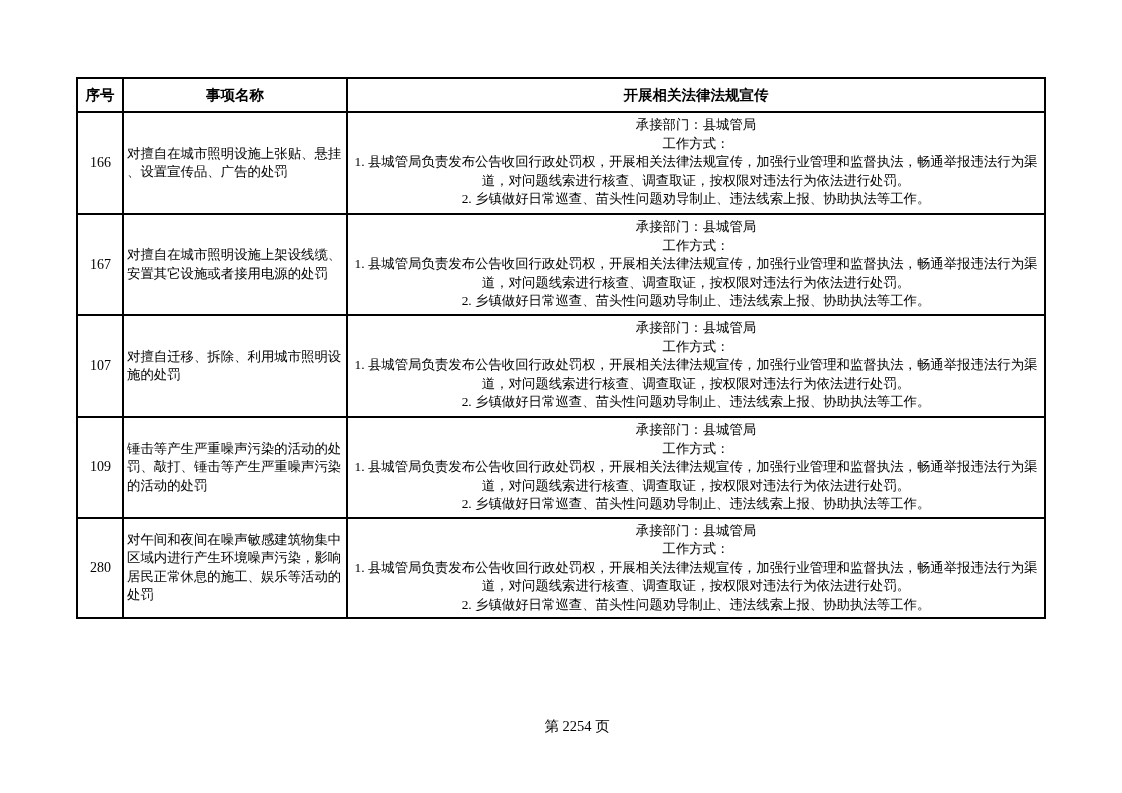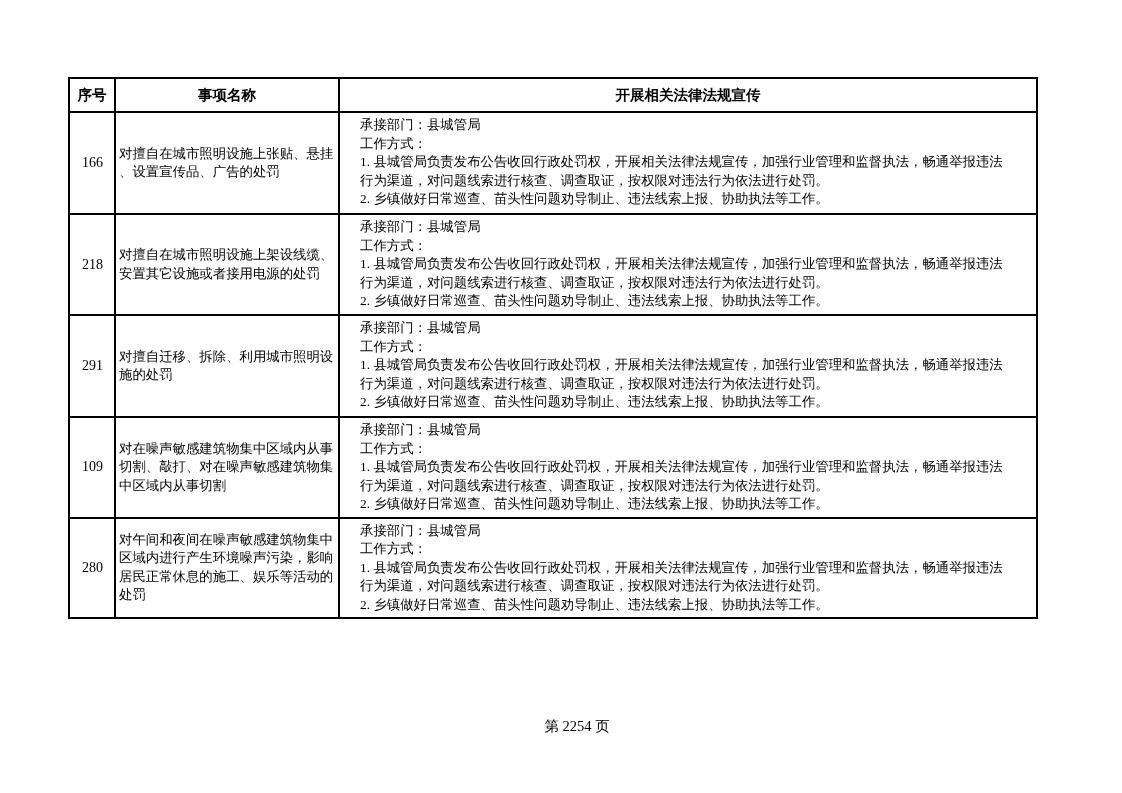--- a/index.html
+++ b/index.html
@@ -11,21 +11,21 @@
   }
   .page {
     position: relative;
     width: 1122px;
     height: 793px;
     background: #ffffff;
     overflow: hidden;
   }
   table.doc-table {
     position: absolute;
-    left: 68px;
+    left: 76px;
     top: 77px;
     width: 968px;
     border-collapse: collapse;
     table-layout: fixed;
   }
   col.c-seq    { width: 46px;  }
   col.c-name   { width: 224px; }
   col.c-detail { width: 698px; }
   .doc-table th, .doc-table td {
     border: 2px solid #000000;
@@ -56,24 +56,24 @@
     line-height: 18.5px;
     padding: 2px 3px;
     word-break: break-all;
     line-break: anywhere;
     text-align: left;
   }
   td.detail-cell {
     vertical-align: top;
     font-size: 13.4px;
     line-height: 18.5px;
-    padding: 3px 20px;
+    padding: 3px 4px;
     word-break: break-all;
     line-break: anywhere;
-    text-align: left;
+    text-align: center;
   }
   .detail-line { margin: 0; padding: 0; }
   .page-footer {
     position: absolute;
     left: 16px;
     top: 716px;
     width: 1122px;
     text-align: center;
     font-size: 14.5px;
     line-height: 20px;
@@ -104,44 +104,44 @@
         <td class="name-cell">对擅自在城市照明设施上张贴、悬挂、设置宣传品、广告的处罚</td>
         <td class="detail-cell">
           <div class="detail-line">承接部门：县城管局</div>
           <div class="detail-line">工作方式：</div>
           <div class="detail-line">1. 县城管局负责发布公告收回行政处罚权，开展相关法律法规宣传，加强行业管理和监督执法，畅通举报违法行为渠道，对问题线索进行核查、调查取证，按权限对违法行为依法进行处罚。</div>
           <div class="detail-line">2. 乡镇做好日常巡查、苗头性问题劝导制止、违法线索上报、协助执法等工作。</div>
         </td>
       </tr>
 
       <tr class="body-row-b">
-        <td class="seq-cell">218</td>
+        <td class="seq-cell">167</td>
         <td class="name-cell">对擅自在城市照明设施上架设线缆、安置其它设施或者接用电源的处罚</td>
         <td class="detail-cell">
           <div class="detail-line">承接部门：县城管局</div>
           <div class="detail-line">工作方式：</div>
           <div class="detail-line">1. 县城管局负责发布公告收回行政处罚权，开展相关法律法规宣传，加强行业管理和监督执法，畅通举报违法行为渠道，对问题线索进行核查、调查取证，按权限对违法行为依法进行处罚。</div>
           <div class="detail-line">2. 乡镇做好日常巡查、苗头性问题劝导制止、违法线索上报、协助执法等工作。</div>
         </td>
       </tr>
 
       <tr class="body-row-c">
-        <td class="seq-cell">291</td>
+        <td class="seq-cell">107</td>
         <td class="name-cell">对擅自迁移、拆除、利用城市照明设施的处罚</td>
         <td class="detail-cell">
           <div class="detail-line">承接部门：县城管局</div>
           <div class="detail-line">工作方式：</div>
           <div class="detail-line">1. 县城管局负责发布公告收回行政处罚权，开展相关法律法规宣传，加强行业管理和监督执法，畅通举报违法行为渠道，对问题线索进行核查、调查取证，按权限对违法行为依法进行处罚。</div>
           <div class="detail-line">2. 乡镇做好日常巡查、苗头性问题劝导制止、违法线索上报、协助执法等工作。</div>
         </td>
       </tr>
 
       <tr class="body-row-d">
         <td class="seq-cell">109</td>
-        <td class="name-cell">对在噪声敏感建筑物集中区域内从事切割、敲打、对在噪声敏感建筑物集中区域内从事切割</td>
+        <td class="name-cell">锤击等产生严重噪声污染的活动的处罚、敲打、锤击等产生严重噪声污染的活动的处罚</td>
         <td class="detail-cell">
           <div class="detail-line">承接部门：县城管局</div>
           <div class="detail-line">工作方式：</div>
           <div class="detail-line">1. 县城管局负责发布公告收回行政处罚权，开展相关法律法规宣传，加强行业管理和监督执法，畅通举报违法行为渠道，对问题线索进行核查、调查取证，按权限对违法行为依法进行处罚。</div>
           <div class="detail-line">2. 乡镇做好日常巡查、苗头性问题劝导制止、违法线索上报、协助执法等工作。</div>
         </td>
       </tr>
 
       <tr class="body-row-e">
         <td class="seq-cell">280</td>

